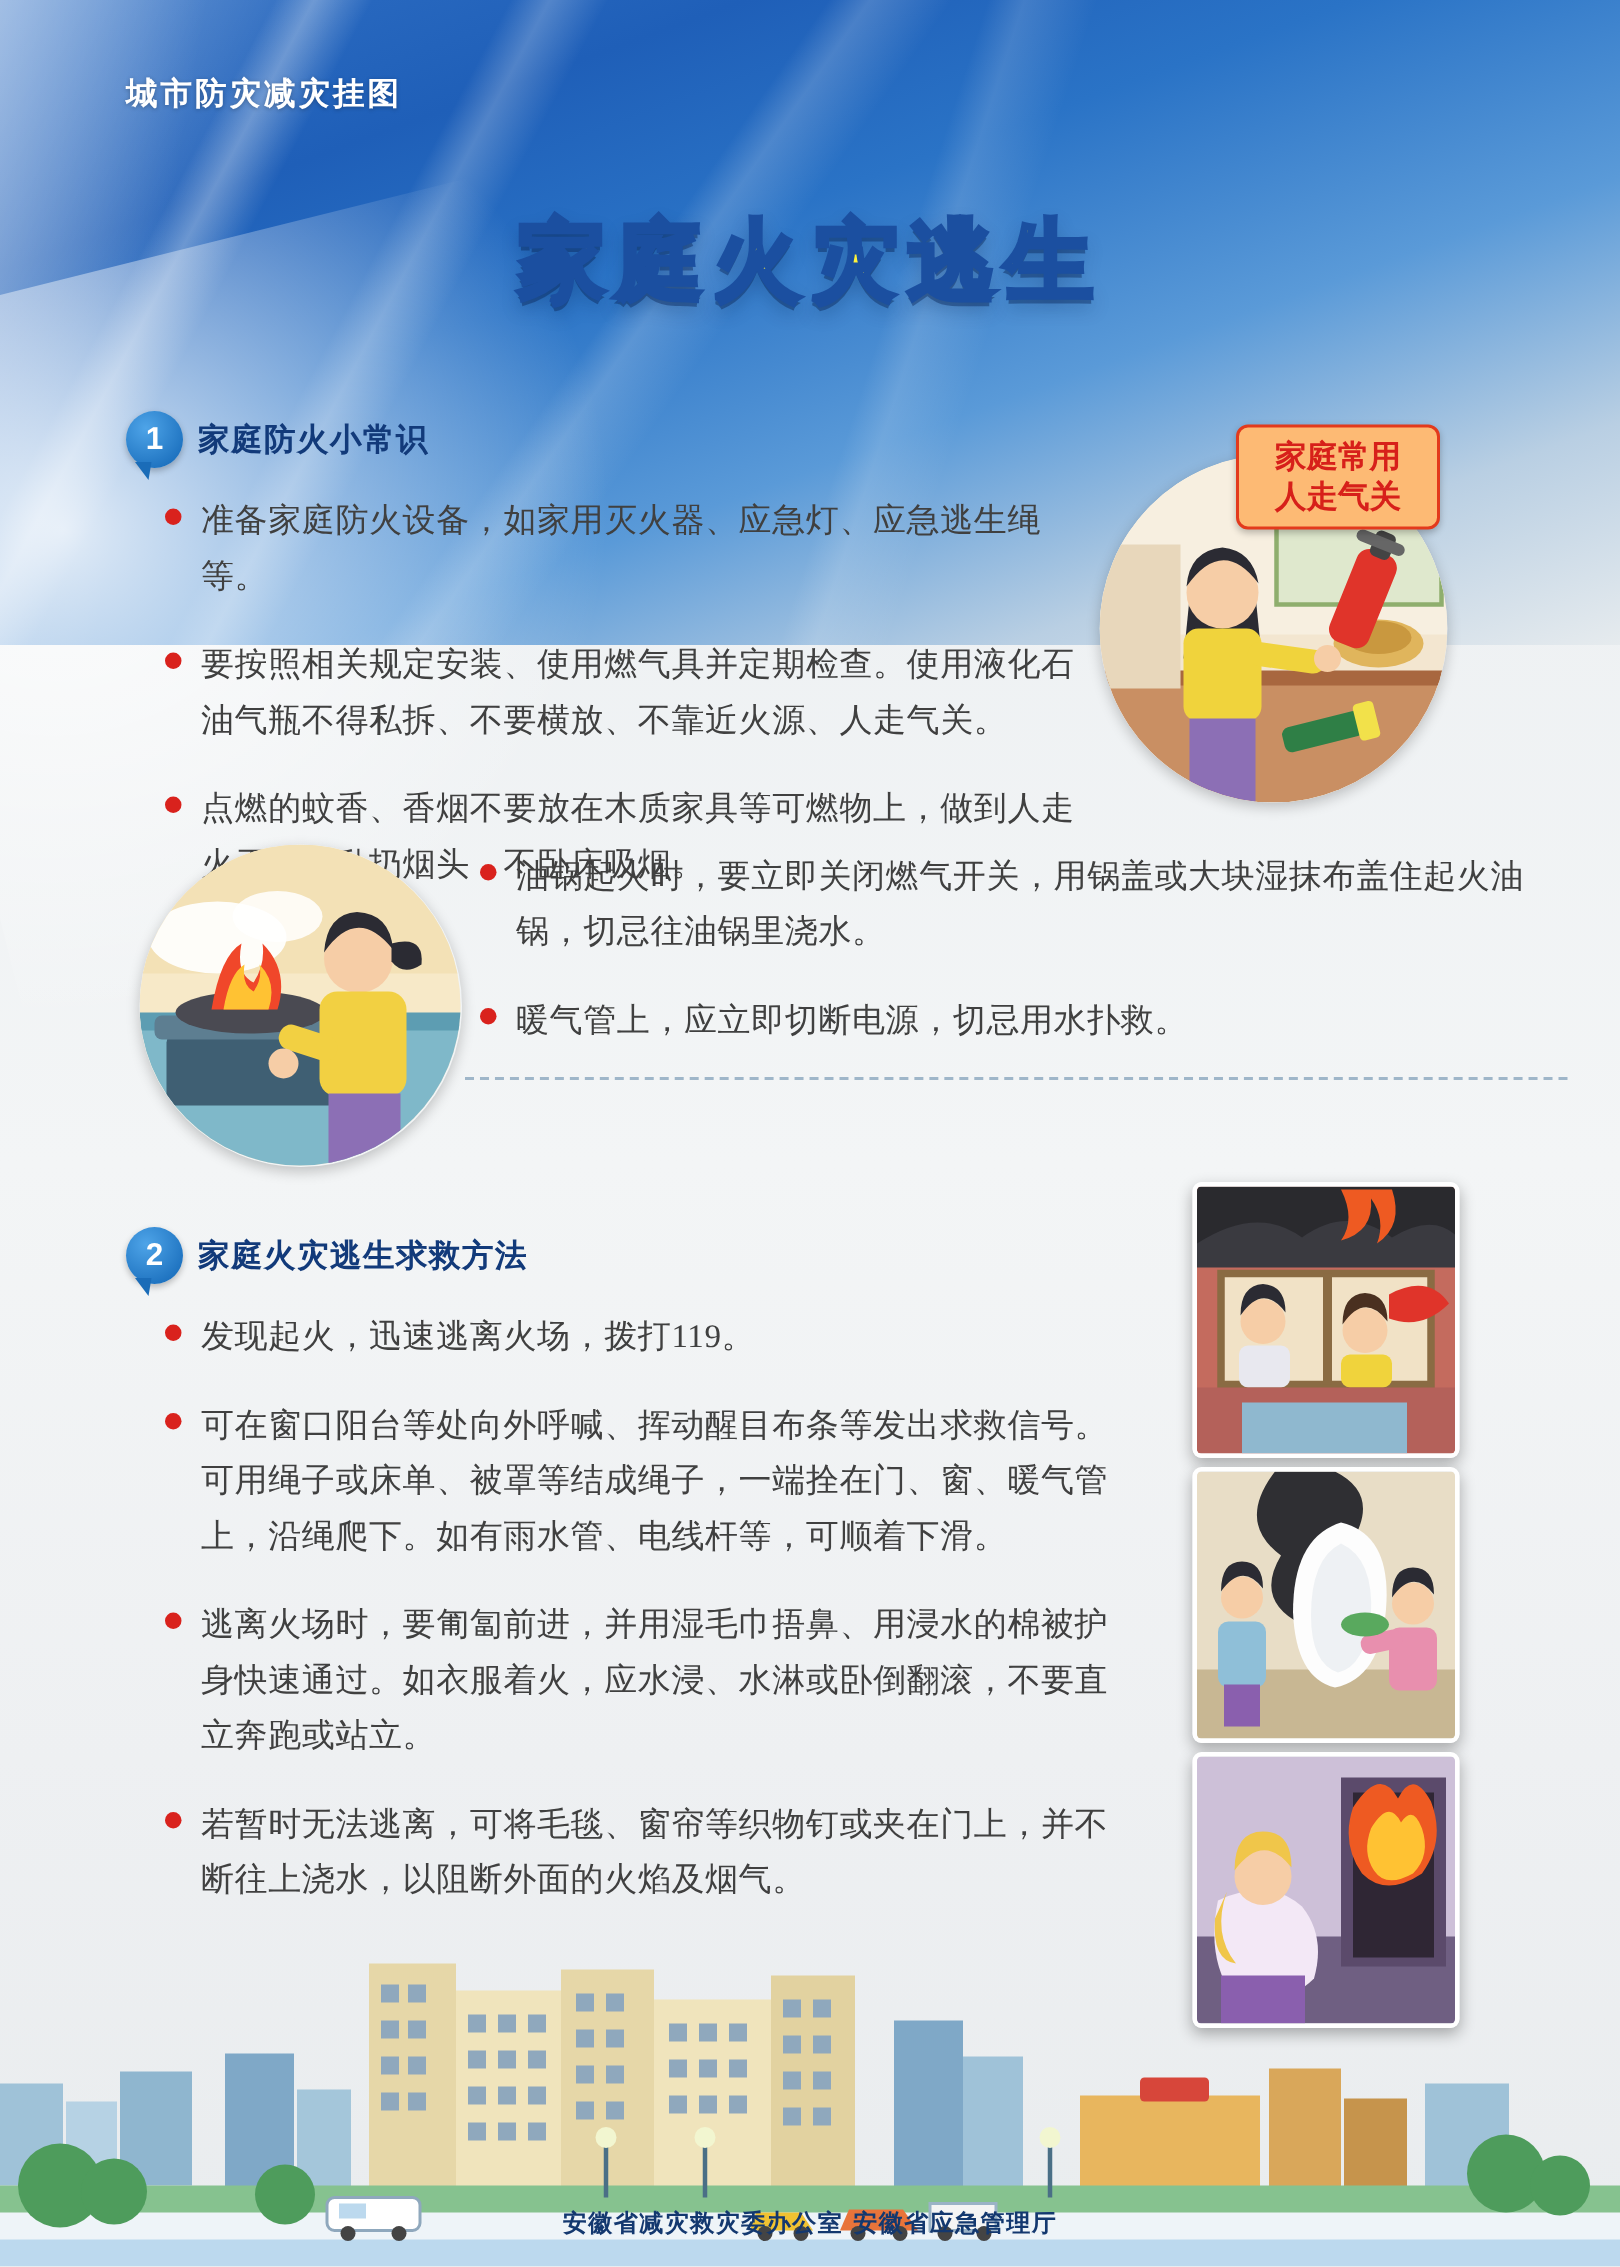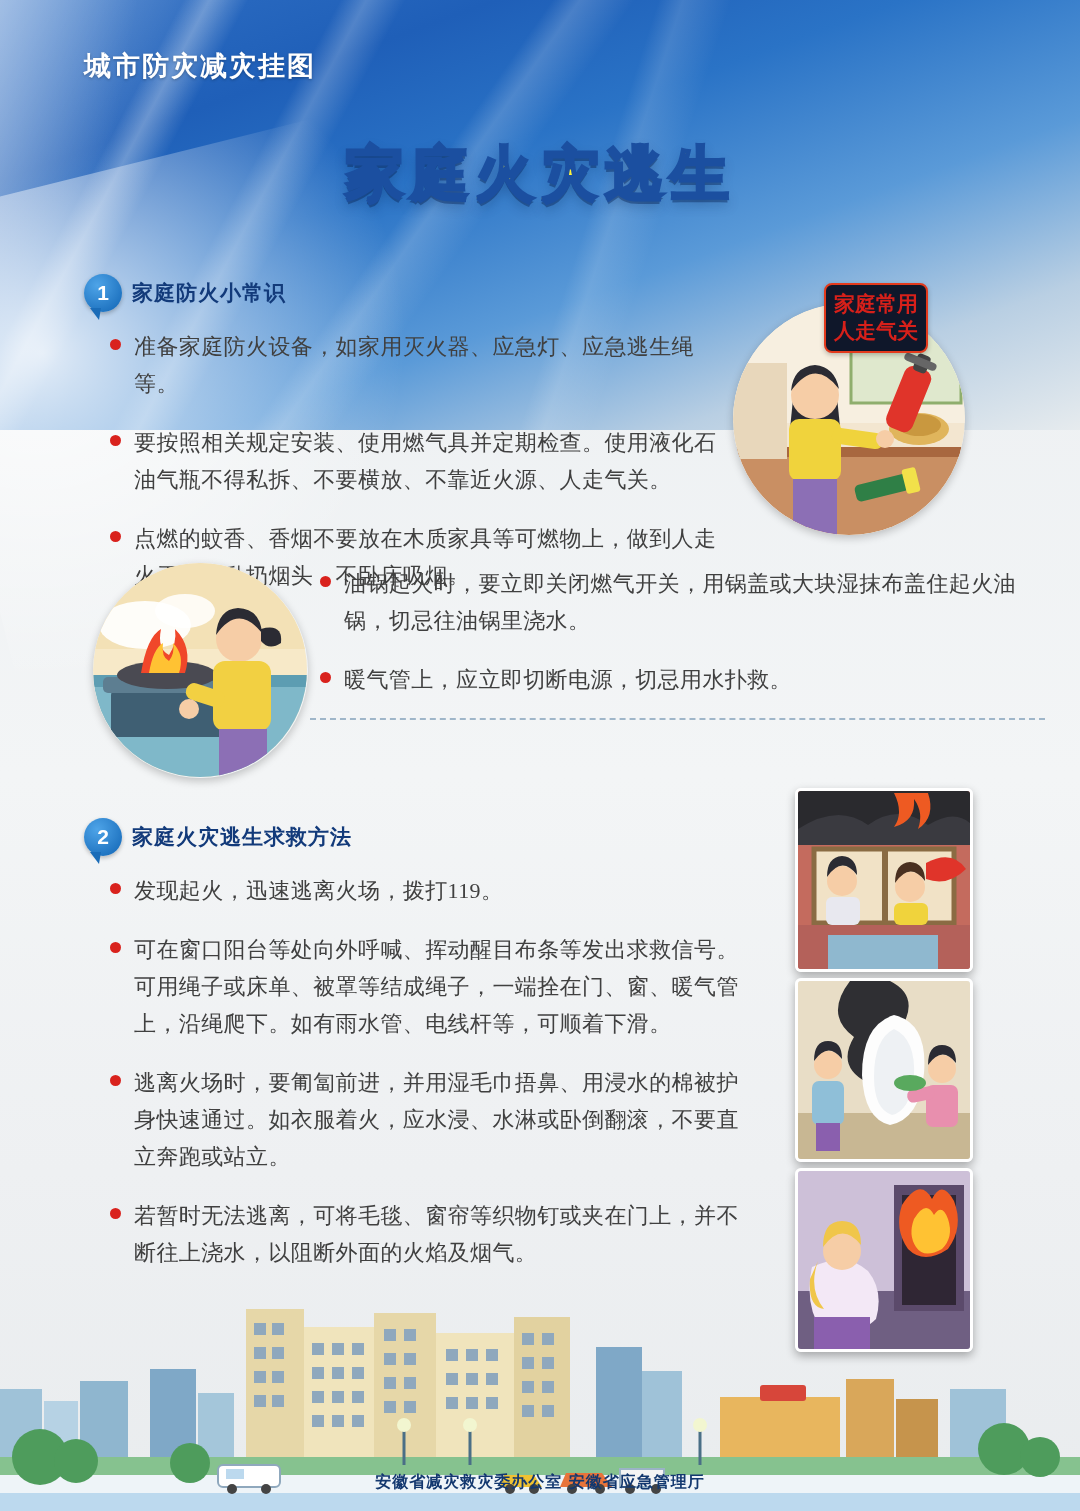--- a/index.html
+++ b/index.html
@@ -28,21 +28,21 @@
     position:absolute;left:0;top:380px;width:1080px;height:1131px;
     background:linear-gradient(180deg,#eef1f3 0%,#f3f5f6 35%,#eef0f2 70%,#e9ecee 100%);
   }
   .bg-swoosh{
     position:absolute;left:-40px;top:150px;width:520px;height:540px;
     background:radial-gradient(ellipse at 20% 30%, rgba(255,255,255,.85) 0%, rgba(255,255,255,0) 62%);
     transform:rotate(-14deg);
   }
   
   .kicker{
-    position:absolute;left:84px;top:48px;color:#ffffff;font-size:27px;font-weight:bold;
+    position:absolute;left:84px;top:48px;color:#ffffff;font-size:21px;font-weight:bold;
     letter-spacing:2px;text-shadow:0 1px 3px rgba(0,0,0,.28);
   }
   .maintitle{
     position:absolute;left:0;top:135px;width:1080px;text-align:center;
     font-size:59px;font-weight:bold;letter-spacing:6px;
     color:#fff33a;
     -webkit-text-stroke:3px #1b4fa0;
     text-shadow:0 4px 0 rgba(10,40,90,.45), 0 6px 12px rgba(10,40,90,.35);
     font-family:"DejaVu Sans","Liberation Sans",sans-serif;
   }
@@ -82,22 +82,22 @@
   .circ{
     position:absolute;border-radius:50%;overflow:hidden;
     box-shadow:0 3px 9px rgba(0,0,0,.22);
   }
   .photo{
     position:absolute;overflow:hidden;border-radius:6px;
     box-shadow:0 4px 10px rgba(0,0,0,.3);
     border:3px solid #ffffff;
   }
   .tag{
-    position:absolute;background:#0f172a;border:2px solid #e33a1c;border-radius:8px;
-    padding:6px 8px;color:#d7201a;font-weight:bold;font-size:21px;line-height:27px;text-align:center;
+    position:absolute;background:#fdba74;border:2px solid #e33a1c;border-radius:8px;
+    padding:6px 24px;color:#d7201a;font-weight:bold;font-size:21px;line-height:27px;text-align:center;
     box-shadow:0 2px 5px rgba(0,0,0,.25);
     font-family:"DejaVu Sans","Liberation Sans",sans-serif;
   }
   
   .skyline{position:absolute;left:0;bottom:0;width:1080px;height:250px;overflow:hidden;}
   .footer-credit{
     position:absolute;left:0;bottom:18px;width:1080px;text-align:center;
     font-size:16px;font-weight:bold;color:#13386f;letter-spacing:1px;
     font-family:"DejaVu Sans","Liberation Sans",sans-serif;
   }

